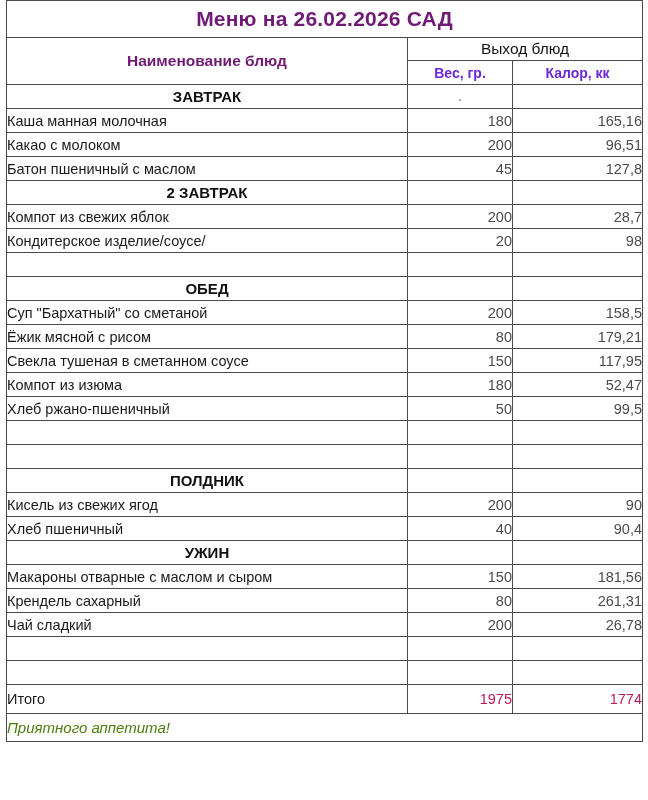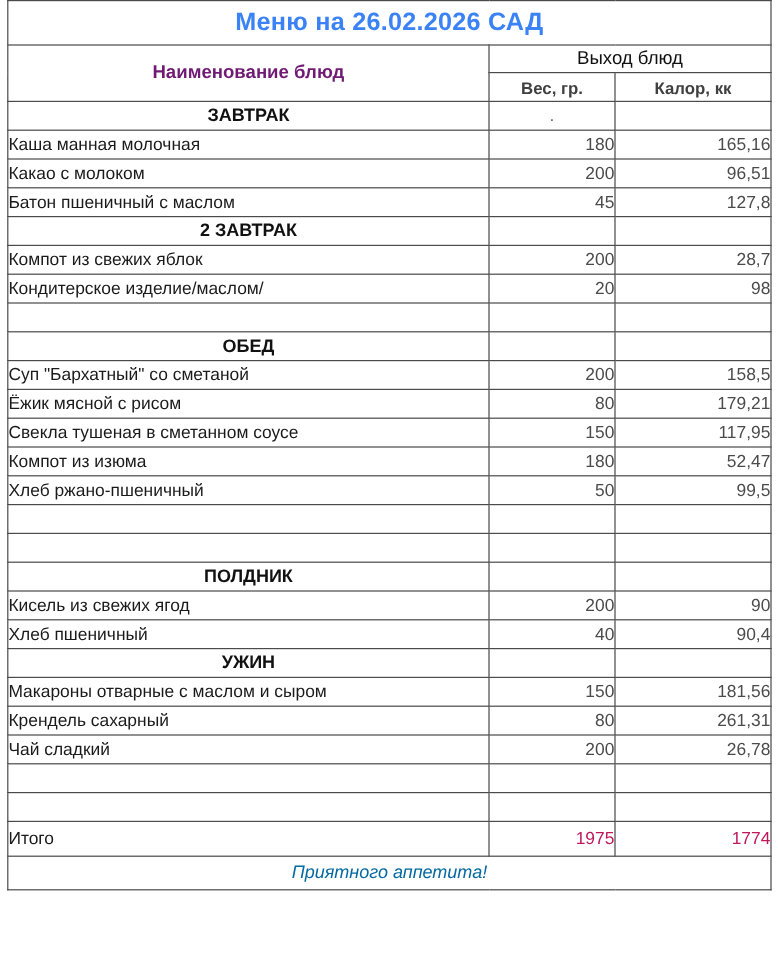--- a/index.html
+++ b/index.html
@@ -36,42 +36,42 @@
   col.c-name  { width: 401px; }
   col.c-weight{ width: 105px; }
   col.c-cal   { width: 130px; }
 
   .title-cell {
     text-align: center;
     font-size: 21px;
     font-weight: bold;
     height: 36px;
     letter-spacing: 0.2px;
-    color: #3b82f6;
+    color: #701a75;
   }
   .hdr-name {
     text-align: center;
     font-size: 15.5px;
     font-weight: bold;
     height: 31px;
     color: #701a75;
   }
   .hdr-out {
     text-align: center;
     font-size: 15.5px;
     font-weight: normal;
     height: 22px;
     color: #111;
   }
   .hdr-sub {
     text-align: center;
     font-size: 14px;
     font-weight: bold;
     height: 23px;
-    color: #404040;
+    color: #6d28d9;
   }
   .section-cell {
     text-align: center;
     font-weight: bold;
     font-size: 15px;
     height: 23px;
     color: #111;
   }
   .dish {
     text-align: left;
@@ -98,25 +98,24 @@
     height: 28px;
   }
   .total-num {
     text-align: right;
     padding-right: 7px;
     font-size: 14.5px;
     height: 28px;
     color: #be185d;
   }
   .footer-cell {
-    text-align: center;
     font-style: italic;
     font-size: 15px;
     height: 27px;
-    color: #0369a1;
+    color: #4d7c0f;
   }
   .dotmark {
     display: block;
     text-align: center;
     font-size: 13px;
     line-height: 10px;
     color: #555;
   }
 </style>
 </head>
@@ -169,21 +168,21 @@
         <td class="section-cell">2 ЗАВТРАК</td>
         <td class="num"></td>
         <td class="num"></td>
       </tr>
       <tr>
         <td class="dish">Компот из свежих яблок</td>
         <td class="num">200</td>
         <td class="num">28,7</td>
       </tr>
       <tr>
-        <td class="dish">Кондитерское изделие/маслом/</td>
+        <td class="dish">Кондитерское изделие/соусе/</td>
         <td class="num">20</td>
         <td class="num">98</td>
       </tr>
       <tr class="empty-row">
         <td></td>
         <td></td>
         <td></td>
       </tr>
 
       <tr>

